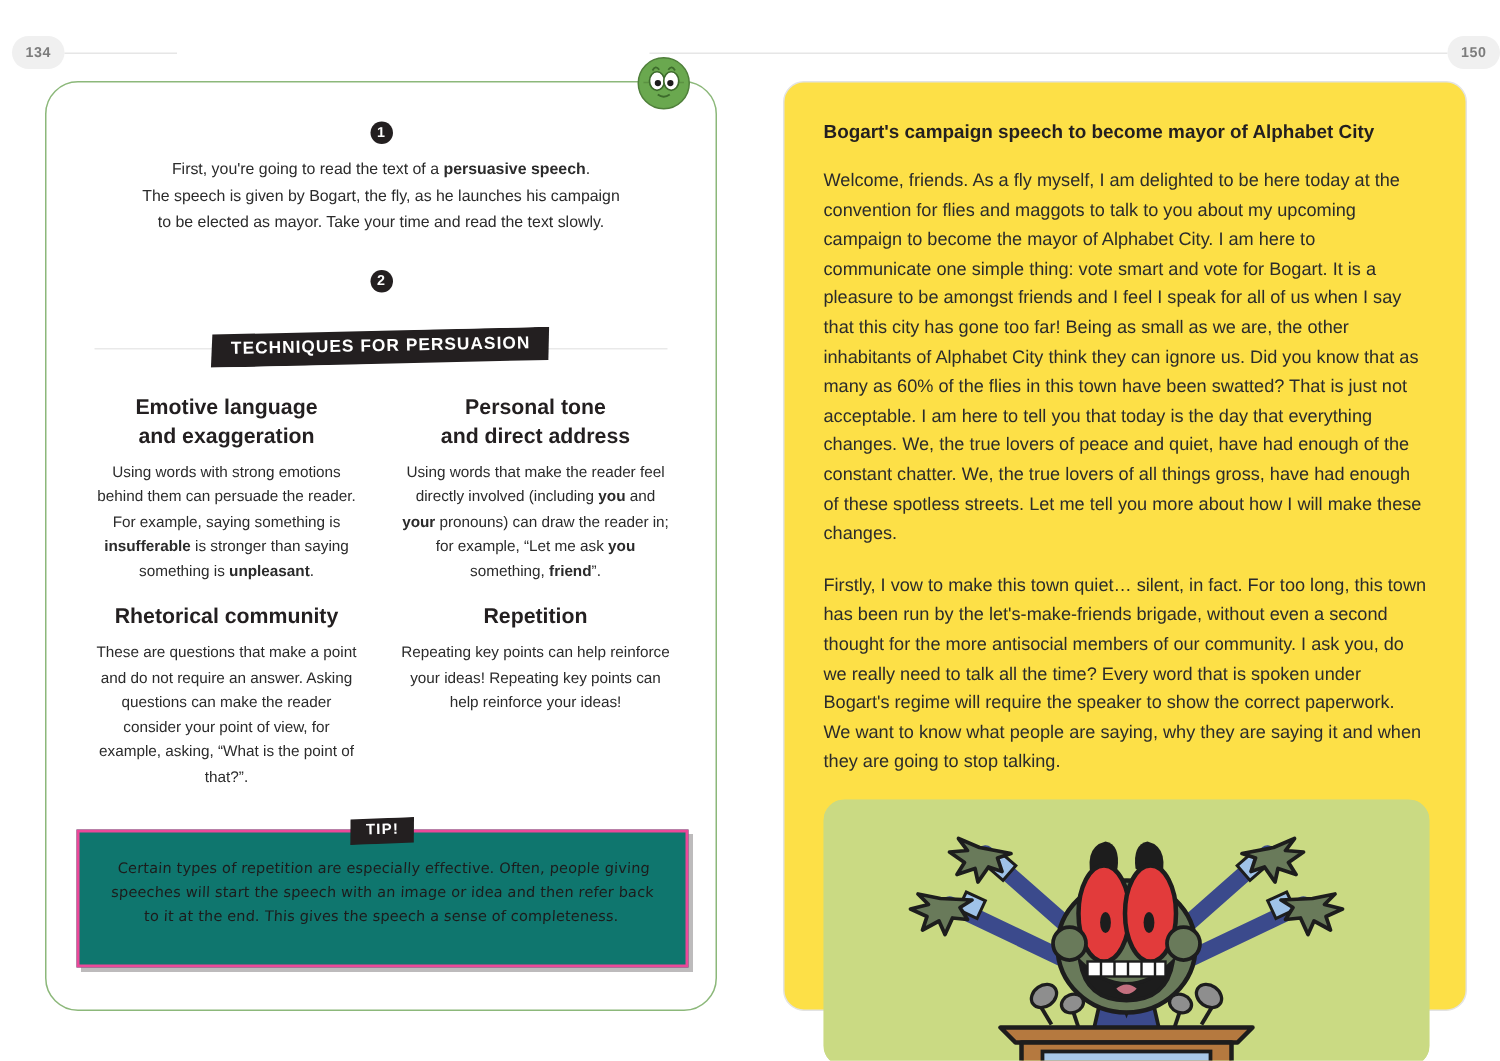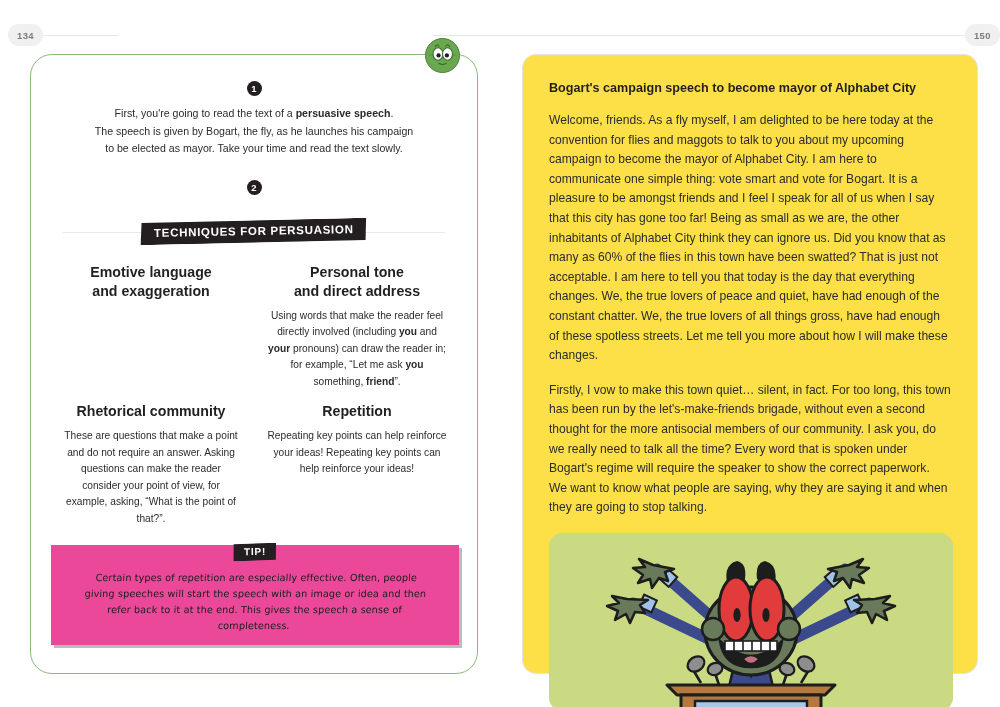--- a/index.html
+++ b/index.html
@@ -185,24 +185,24 @@
   }
   .tech-body b { font-weight: bold; }
 
   
   .tip-box {
     position: absolute;
     left: 20px;
     bottom: 28px;
     width: 408px;
     box-sizing: border-box;
-    border: 8px solid #ec4899;
-    background: #ec4899;
+    border: 2px solid #ec4899;
+    background: #0f766e;
     box-shadow: 3px 3px 0 0 rgba(35,31,32,.30);
-    padding: 17px 20px 3px 20px;
+    padding: 17px 20px 23px 20px;
   }
   .tip-label {
     position: absolute;
     top: -10px;
     left: 50%;
     transform: translateX(-50%) rotate(-1deg);
     background: #231f20;
     color: #ffffff;
     font-size: 10px;
     font-weight: bold;
@@ -308,20 +308,23 @@
           <div class="banner-rule"></div>
           <div class="banner">TECHNIQUES FOR PERSUASION</div>
         </div>
 
         <div class="tech-grid">
 
           <div class="tech">
             <div class="tech-title">
               Emotive language<br>and exaggeration
             </div>
+            <div class="tech-body">
+              Using words with strong emotions behind them can persuade the reader. For example, saying something is <b>insufferable</b> is stronger than saying something is <b>unpleasant</b>.
+            </div>
           </div>
 
           <div class="tech">
             <div class="tech-title">
               Personal tone<br>and direct address
             </div>
             <div class="tech-body">
               Using words that make the reader feel directly involved (including <b>you</b> and <b>your</b> pronouns) can draw the reader in; for example, “Let me ask <b>you</b> something, <b>friend</b>”.
             </div>
           </div>

